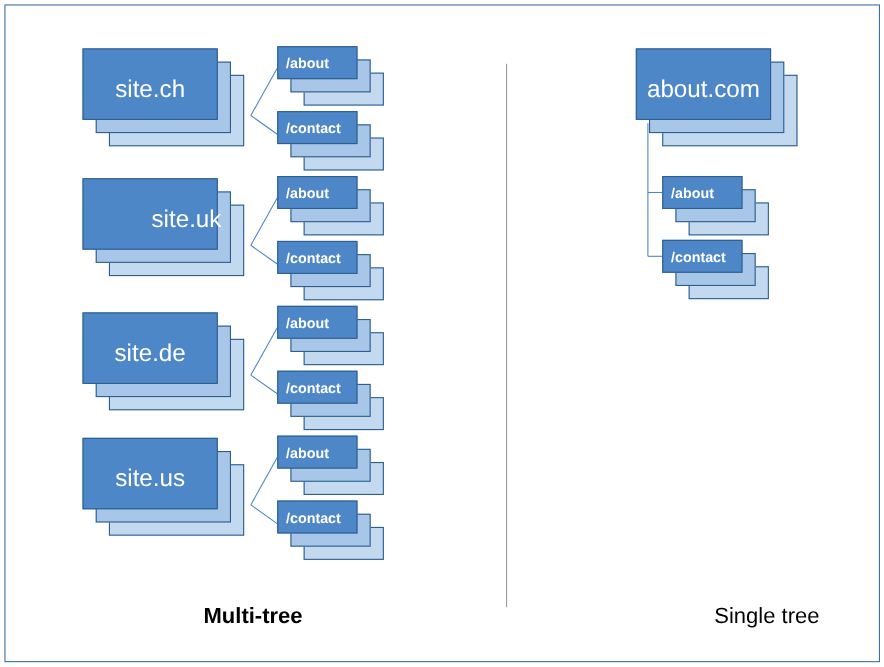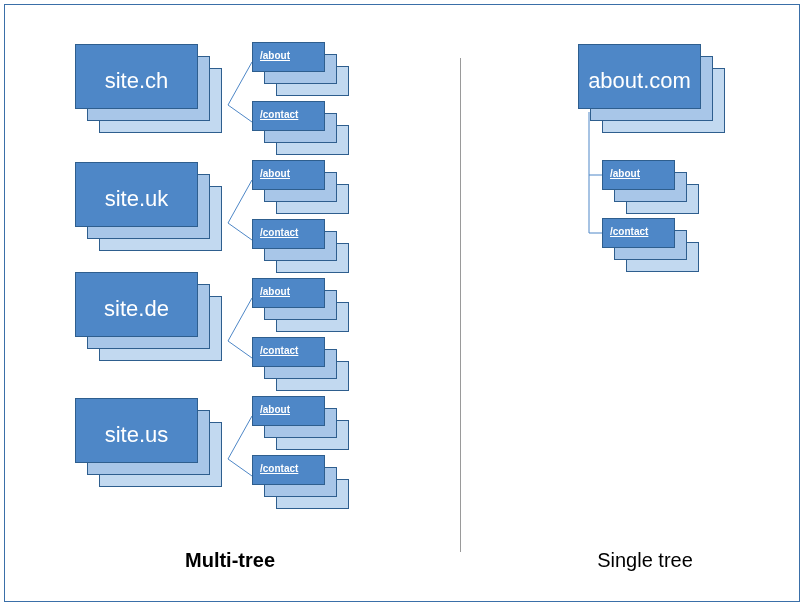--- a/index.html
+++ b/index.html
@@ -83,23 +83,22 @@
     left: 0;
     right: 0;
     text-align: center;
     font-size: 22px;
     font-weight: normal;
   }
   
   .node.child .node-label {
     left: 8px;
     text-align: center;
-    font-size: 10px;
+    font-size: 13px;
     font-weight: bold;
-    text-decoration: underline;
   }
 
   
   .caption {
     position: absolute;
     color: #000000;
     font-size: 20px;
     font-weight: normal;
     white-space: nowrap;
     text-align: center;
@@ -163,38 +162,38 @@
     <div class="layer back" style="left:24px; top:24px; width:73px; height:30px;"></div>
     <div class="layer mid" style="left:12px; top:12px; width:73px; height:30px;"></div>
     <div class="layer front" style="left:0px;  top:0px;  width:73px; height:30px;"></div>
     <div class="node-label" style="top:9px;">/contact</div>
   </div>
 
   <div class="node parent" style="left:75px; top:162px; width:147px; height:89px;">
     <div class="layer back" style="left:24px; top:24px; width:123px; height:65px;"></div>
     <div class="layer mid" style="left:12px; top:12px; width:123px; height:65px;"></div>
     <div class="layer front" style="left:0px;  top:0px;  width:123px; height:65px;"></div>
-    <div class="node-label" style="top:26px; width:123px;">site.uk</div>
+    <div class="node-label" style="top:26px; width:123px;padding-left:33px;">site.uk</div>
   </div>
 
   <div class="node child" style="left:252px; top:160px; width:97px; height:54px;">
     <div class="layer back" style="left:24px; top:24px; width:73px; height:30px;"></div>
     <div class="layer mid" style="left:12px; top:12px; width:73px; height:30px;"></div>
     <div class="layer front" style="left:0px;  top:0px;  width:73px; height:30px;"></div>
     <div class="node-label" style="top:9px;">/about</div>
   </div>
 
   <div class="node child" style="left:252px; top:219px; width:97px; height:54px;">
     <div class="layer back" style="left:24px; top:24px; width:73px; height:30px;"></div>
     <div class="layer mid" style="left:12px; top:12px; width:73px; height:30px;"></div>
     <div class="layer front" style="left:0px;  top:0px;  width:73px; height:30px;"></div>
     <div class="node-label" style="top:9px;">/contact</div>
   </div>
 
-  <div class="node parent" style="left:75px; top:272px; width:147px; height:89px;border-radius:30px;">
+  <div class="node parent" style="left:75px; top:284px; width:147px; height:89px;border-radius:30px;">
     <div class="layer back" style="left:24px; top:24px; width:123px; height:65px;"></div>
     <div class="layer mid" style="left:12px; top:12px; width:123px; height:65px;"></div>
     <div class="layer front" style="left:0px;  top:0px;  width:123px; height:65px;"></div>
     <div class="node-label" style="top:26px; width:123px;">site.de</div>
   </div>
 
   <div class="node child" style="left:252px; top:278px; width:97px; height:54px;">
     <div class="layer back" style="left:24px; top:24px; width:73px; height:30px;"></div>
     <div class="layer mid" style="left:12px; top:12px; width:73px; height:30px;"></div>
     <div class="layer front" style="left:0px;  top:0px;  width:73px; height:30px;"></div>
@@ -247,15 +246,15 @@
     <div class="layer back" style="left:24px; top:24px; width:73px; height:30px;"></div>
     <div class="layer mid" style="left:12px; top:12px; width:73px; height:30px;"></div>
     <div class="layer front" style="left:0px;  top:0px;  width:73px; height:30px;"></div>
     <div class="node-label" style="top:9px;">/contact</div>
   </div>
 
   <div class="divider"></div>
 
   <div class="caption" style="left:130px; top:550px; width:200px;font-weight:bold;">Multi-tree</div>
 
-  <div class="caption" style="left:545px; top:550px; width:200px;">Single tree</div>
+  <div class="caption" style="left:545px; top:550px; width:200px;text-align:right;">Single tree</div>
 
 </div>
 
 </body></html>

